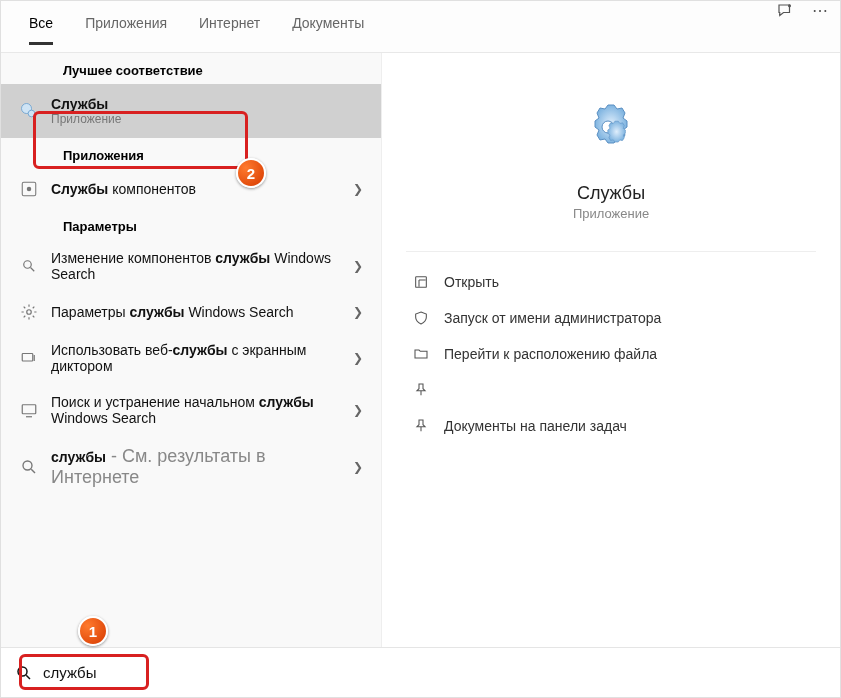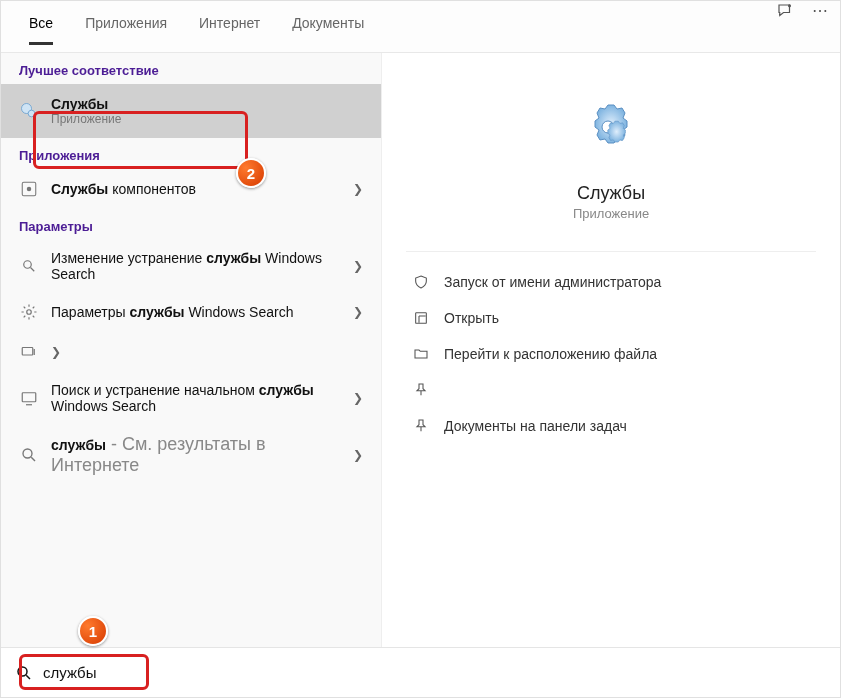--- a/index.html
+++ b/index.html
@@ -12,21 +12,21 @@
     .tab.active::after { content:""; position:absolute; left:16px; right:16px; bottom:0; height:3px; background:#333; }
     .tab .chev { margin-left:4px; font-size:10px; }
     .tabs-spacer { flex:1; }
     .tabs-right { display:flex; align-items:center; gap:18px; color:#555; }
     .tabs-right .icon, .tabs-right .dots { cursor:pointer; font-size:16px; }
     
     .main { flex:1; display:flex; }
     .left { width: 380px; background:#f9f9f9; display:flex; flex-direction:column; overflow:hidden; }
     .right { flex:1; background:#fff; border-left:1px solid #eee; padding: 28px 24px; }
     
-    .section-header { font-size:13px; font-weight:600; color:#4c1d95; padding: 10px 18px 6px; }
+    .section-header { font-size:13px; font-weight:600; color:#000000; padding: 10px 18px 6px; margin-left: 44px; }
     
     .item { display:flex; align-items:center; padding:10px 18px; gap:12px; cursor:pointer; position:relative; }
     .item.selected { background:#d0d0d0; }
     .item-icon { width:20px; height:20px; display:flex; align-items:center; justify-content:center; color:#555; flex-shrink:0; }
     .item-body { flex:1; }
     .item-title { font-size:14px; color:#111; }
     .item-sub { font-size:12px; color:#777; }
     .item-chev { color:#666; font-size:12px; }
     .bold-fragment { font-weight:600; }
     
@@ -105,21 +105,21 @@
 
       <div class="section-header">Параметры</div>
       <div class="item">
         <span class="item-icon">
           <svg width="18" height="18" viewBox="0 0 24 24" fill="none" stroke="#777" stroke-width="1.6">
               <circle cx="10" cy="10" r="5"></circle>
               <path d="M14 14l5 5"></path>
             </svg>
         </span>
         <div class="item-body item-title">
-          <span>Изменение устранение </span><span class="bold-fragment">службы</span><span> Windows Search</span>
+          <span>Изменение компонентов </span><span class="bold-fragment">службы</span><span> Windows Search</span>
         </div>
         <span class="item-chev">❯</span>
       </div>
       <div class="item">
         <span class="item-icon">
           <svg width="18" height="18" viewBox="0 0 24 24" fill="none" stroke="#777" stroke-width="1.6">
               <circle cx="12" cy="12" r="3"></circle>
               <path d="M12 2v3M12 19v3M2 12h3M19 12h3M4.9 4.9l2.1 2.1M17 17l2.1 2.1M4.9 19.1l2.1-2.1M17 7l2.1-2.1"></path>
             </svg>
         </span>
@@ -128,20 +128,23 @@
         </div>
         <span class="item-chev">❯</span>
       </div>
       <div class="item">
         <span class="item-icon">
           <svg width="18" height="18" viewBox="0 0 24 24" fill="none" stroke="#777" stroke-width="1.6">
               <rect x="3" y="6" width="14" height="10" rx="1"></rect>
               <path d="M19 8v8"></path>
             </svg>
         </span>
+        <div class="item-body item-title">
+          <span>Использовать веб-</span><span class="bold-fragment">службы</span><span> с экранным диктором</span>
+        </div>
         <span class="item-chev">❯</span>
       </div>
       <div class="item">
         <span class="item-icon">
           <svg width="18" height="18" viewBox="0 0 24 24" fill="none" stroke="#777" stroke-width="1.6">
               <rect x="3" y="5" width="18" height="12" rx="1"></rect>
               <path d="M8 21h8"></path>
             </svg>
         </span>
         <div class="item-body item-title">
@@ -181,33 +184,33 @@
             </g>
           </svg>
         </div>
         <div class="detail-title">Службы</div>
         <div class="detail-sub">Приложение</div>
         <div style="width:100%;height:1px;background:#eee;margin-bottom:12px;"></div>
         <div class="actions">
           <div class="action">
             <span class="action-icon">
                 <svg width="16" height="16" viewBox="0 0 24 24" fill="none" stroke="#555" stroke-width="1.6">
-                  <path d="M12 3l8 3v5c0 5-3.5 8-8 10-4.5-2-8-5-8-10V6z"></path>
-                </svg>
-              </span>
-            <span>Запуск от имени администратора</span>
-          </div>
-          <div class="action">
-            <span class="action-icon">
-                <svg width="16" height="16" viewBox="0 0 24 24" fill="none" stroke="#555" stroke-width="1.6">
                   <rect x="4" y="4" width="16" height="16" rx="1"></rect>
                   <path d="M9 9h10M9 9v10"></path>
                 </svg>
               </span>
             <span>Открыть</span>
+          </div>
+          <div class="action">
+            <span class="action-icon">
+                <svg width="16" height="16" viewBox="0 0 24 24" fill="none" stroke="#555" stroke-width="1.6">
+                  <path d="M12 3l8 3v5c0 5-3.5 8-8 10-4.5-2-8-5-8-10V6z"></path>
+                </svg>
+              </span>
+            <span>Запуск от имени администратора</span>
           </div>
           <div class="action">
             <span class="action-icon">
                 <svg width="16" height="16" viewBox="0 0 24 24" fill="none" stroke="#555" stroke-width="1.6">
                   <path d="M3 6h6l2 2h10v10H3z"></path>
                 </svg>
               </span>
             <span>Перейти к расположению файла</span>
           </div>
           <div class="action">

